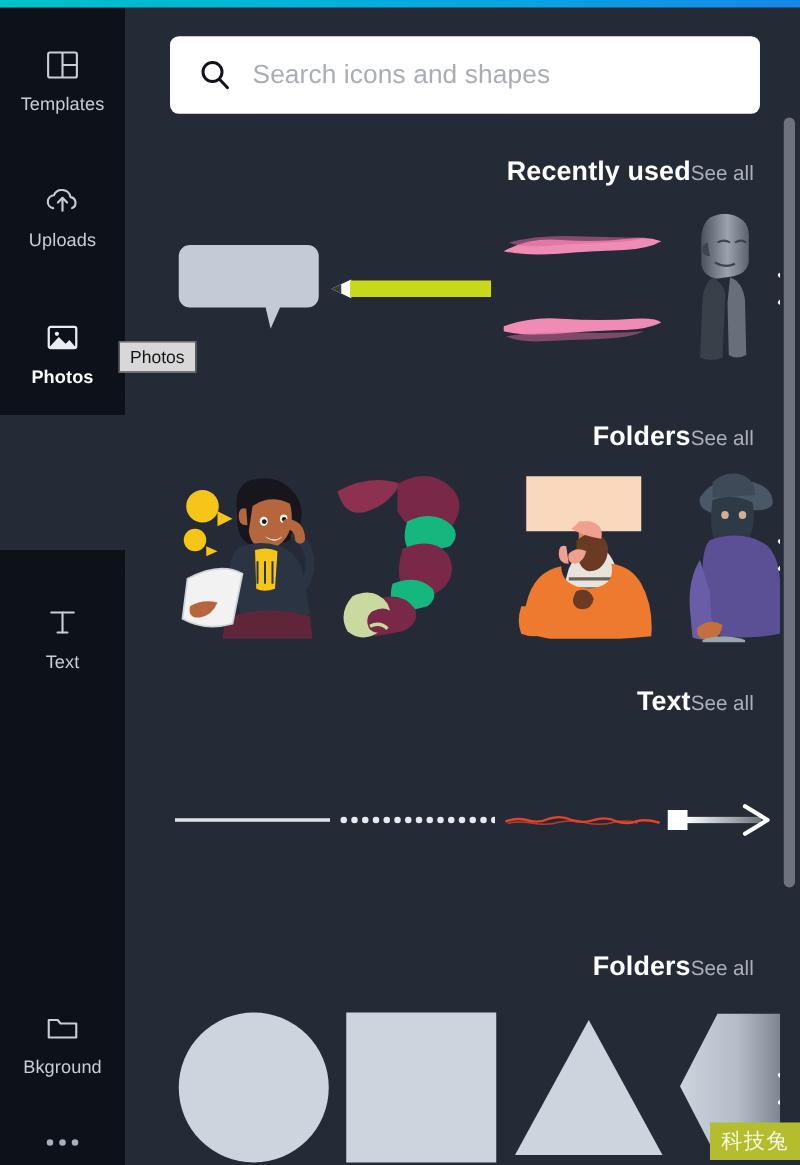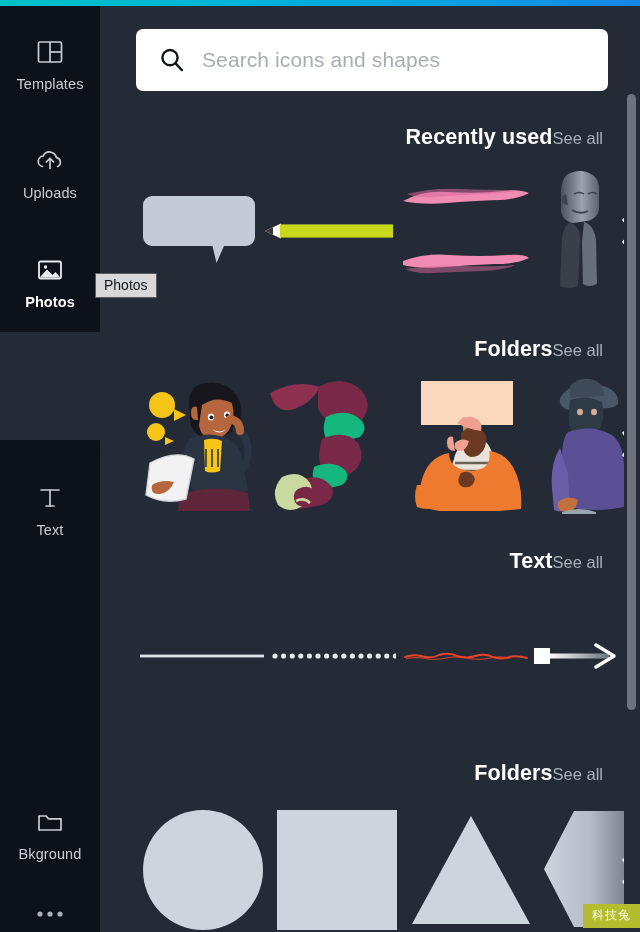--- a/index.html
+++ b/index.html
@@ -149,21 +149,21 @@
     background: #6d727c;
     border-radius: 5px;
     z-index: 26; cursor: grab;
   }
 
   
   .watermark {
     position: absolute; right: 0; bottom: 4px;
     background: #b3bd2e;
     color: #f6f8e2;
-    font-size: 12px;
+    font-size: 17px;
     padding: 3px 9px 4px 9px;
     letter-spacing: 1px;
     z-index: 70;
     font-family: "DejaVu Sans", sans-serif;
   }
 </style>
 </head>
 <body>
 
 <div class="app">

